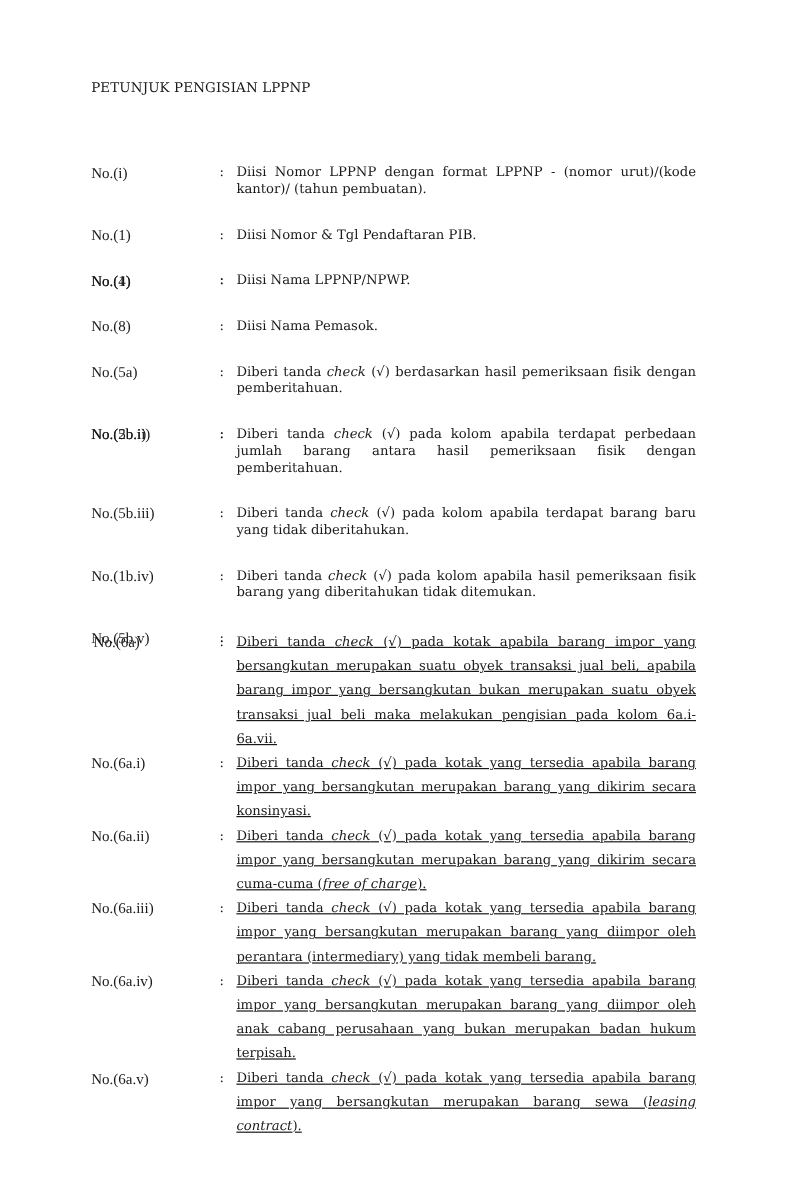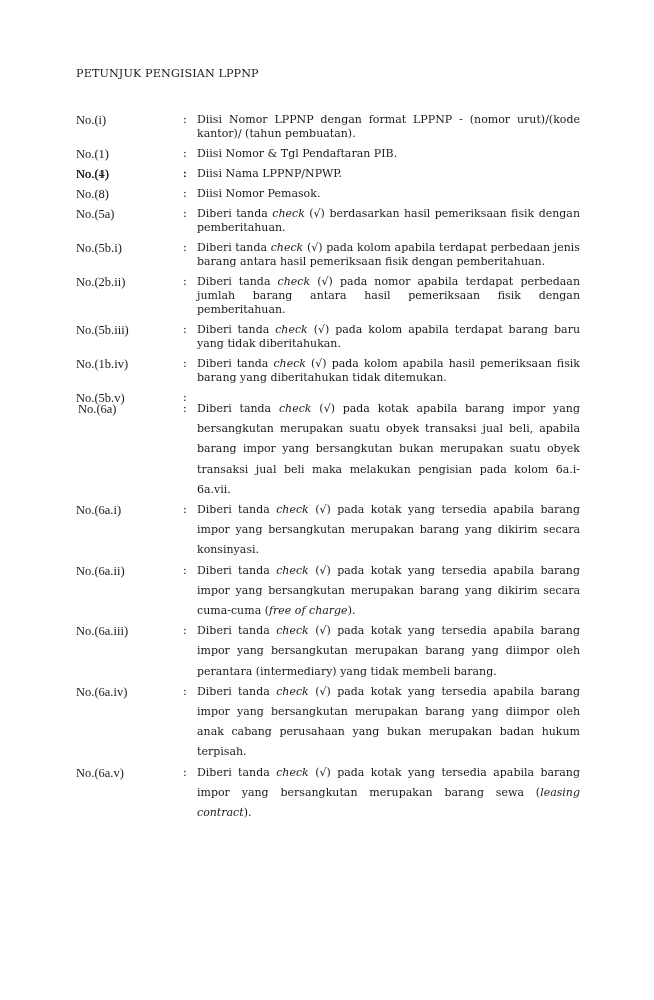--- a/index.html
+++ b/index.html
@@ -20,22 +20,22 @@
     }
     .colon {
       position: absolute; left: 107px; top: 0; font-size: 11px;
     }
     .text {
       margin-left: 121px; font-size: 11px; text-align: justify;
       text-align-last: left;
     }
     .tight .text { line-height: 14px; }
     .tight .label, .tight .colon { line-height: 14px; }
-    .tight { margin-bottom: 6px; }
-    .loose .text { line-height: 20.2px; }
+    .tight { margin-bottom: 6px; margin-top: 24px; }
+    .loose .text { line-height: 20.2px; text-decoration: underline; }
     .loose .label, .loose .colon { line-height: 20.2px; }
     .loose { margin-bottom: 0px; }
     .text i { font-style: italic; }
   </style>
 </head>
 <body>
 
 <div class="title">PETUNJUK PENGISIAN LPPNP</div>
 
 <div class="list">
@@ -55,36 +55,35 @@
     <span class="colon">:</span>
   </div>
   <div class="row tight">
     <span class="label">No.(4)</span>
     <span class="colon">:</span>
     <div class="text"><span>Diisi Nama LPPNP/NPWP.</span></div>
   </div>
   <div class="row tight">
     <span class="label">No.(8)</span>
     <span class="colon">:</span>
-    <div class="text"><span>Diisi Nomor Pemasok.</span></div>
+    <div class="text"><span>Diisi Nama Pemasok.</span></div>
   </div>
   <div class="row tight">
     <span class="label">No.(5a)</span>
     <span class="colon">:</span>
     <div class="text"><span>Diberi tanda </span><i>check</i><span> (√) berdasarkan hasil pemeriksaan fisik dengan pemberitahuan.</span></div>
   </div>
   <div class="row tight">
     <span class="label">No.(5b.i)</span>
     <span class="colon">:</span>
-    <div class="text"><span>Diberi tanda </span><i>check</i><span> (√) pada kolom apabila terdapat perbedaan jenis barang antara hasil pemeriksaan fisik dengan pemberitahuan.</span></div>
   </div>
   <div class="row tight">
     <span class="label">No.(2b.ii)</span>
     <span class="colon">:</span>
-    <div class="text"><span>Diberi tanda </span><i>check</i><span> (√) pada nomor apabila terdapat perbedaan jumlah barang antara hasil pemeriksaan fisik dengan pemberitahuan.</span></div>
+    <div class="text"><span>Diberi tanda </span><i>check</i><span> (√) pada kolom apabila terdapat perbedaan jumlah barang antara hasil pemeriksaan fisik dengan pemberitahuan.</span></div>
   </div>
   <div class="row tight">
     <span class="label">No.(5b.iii)</span>
     <span class="colon">:</span>
     <div class="text"><span>Diberi tanda </span><i>check</i><span> (√) pada kolom apabila terdapat barang baru yang tidak diberitahukan.</span></div>
   </div>
   <div class="row tight">
     <span class="label">No.(1b.iv)</span>
     <span class="colon">:</span>
     <div class="text"><span>Diberi tanda </span><i>check</i><span> (√) pada kolom apabila hasil pemeriksaan fisik barang yang diberitahukan tidak ditemukan.</span></div>

